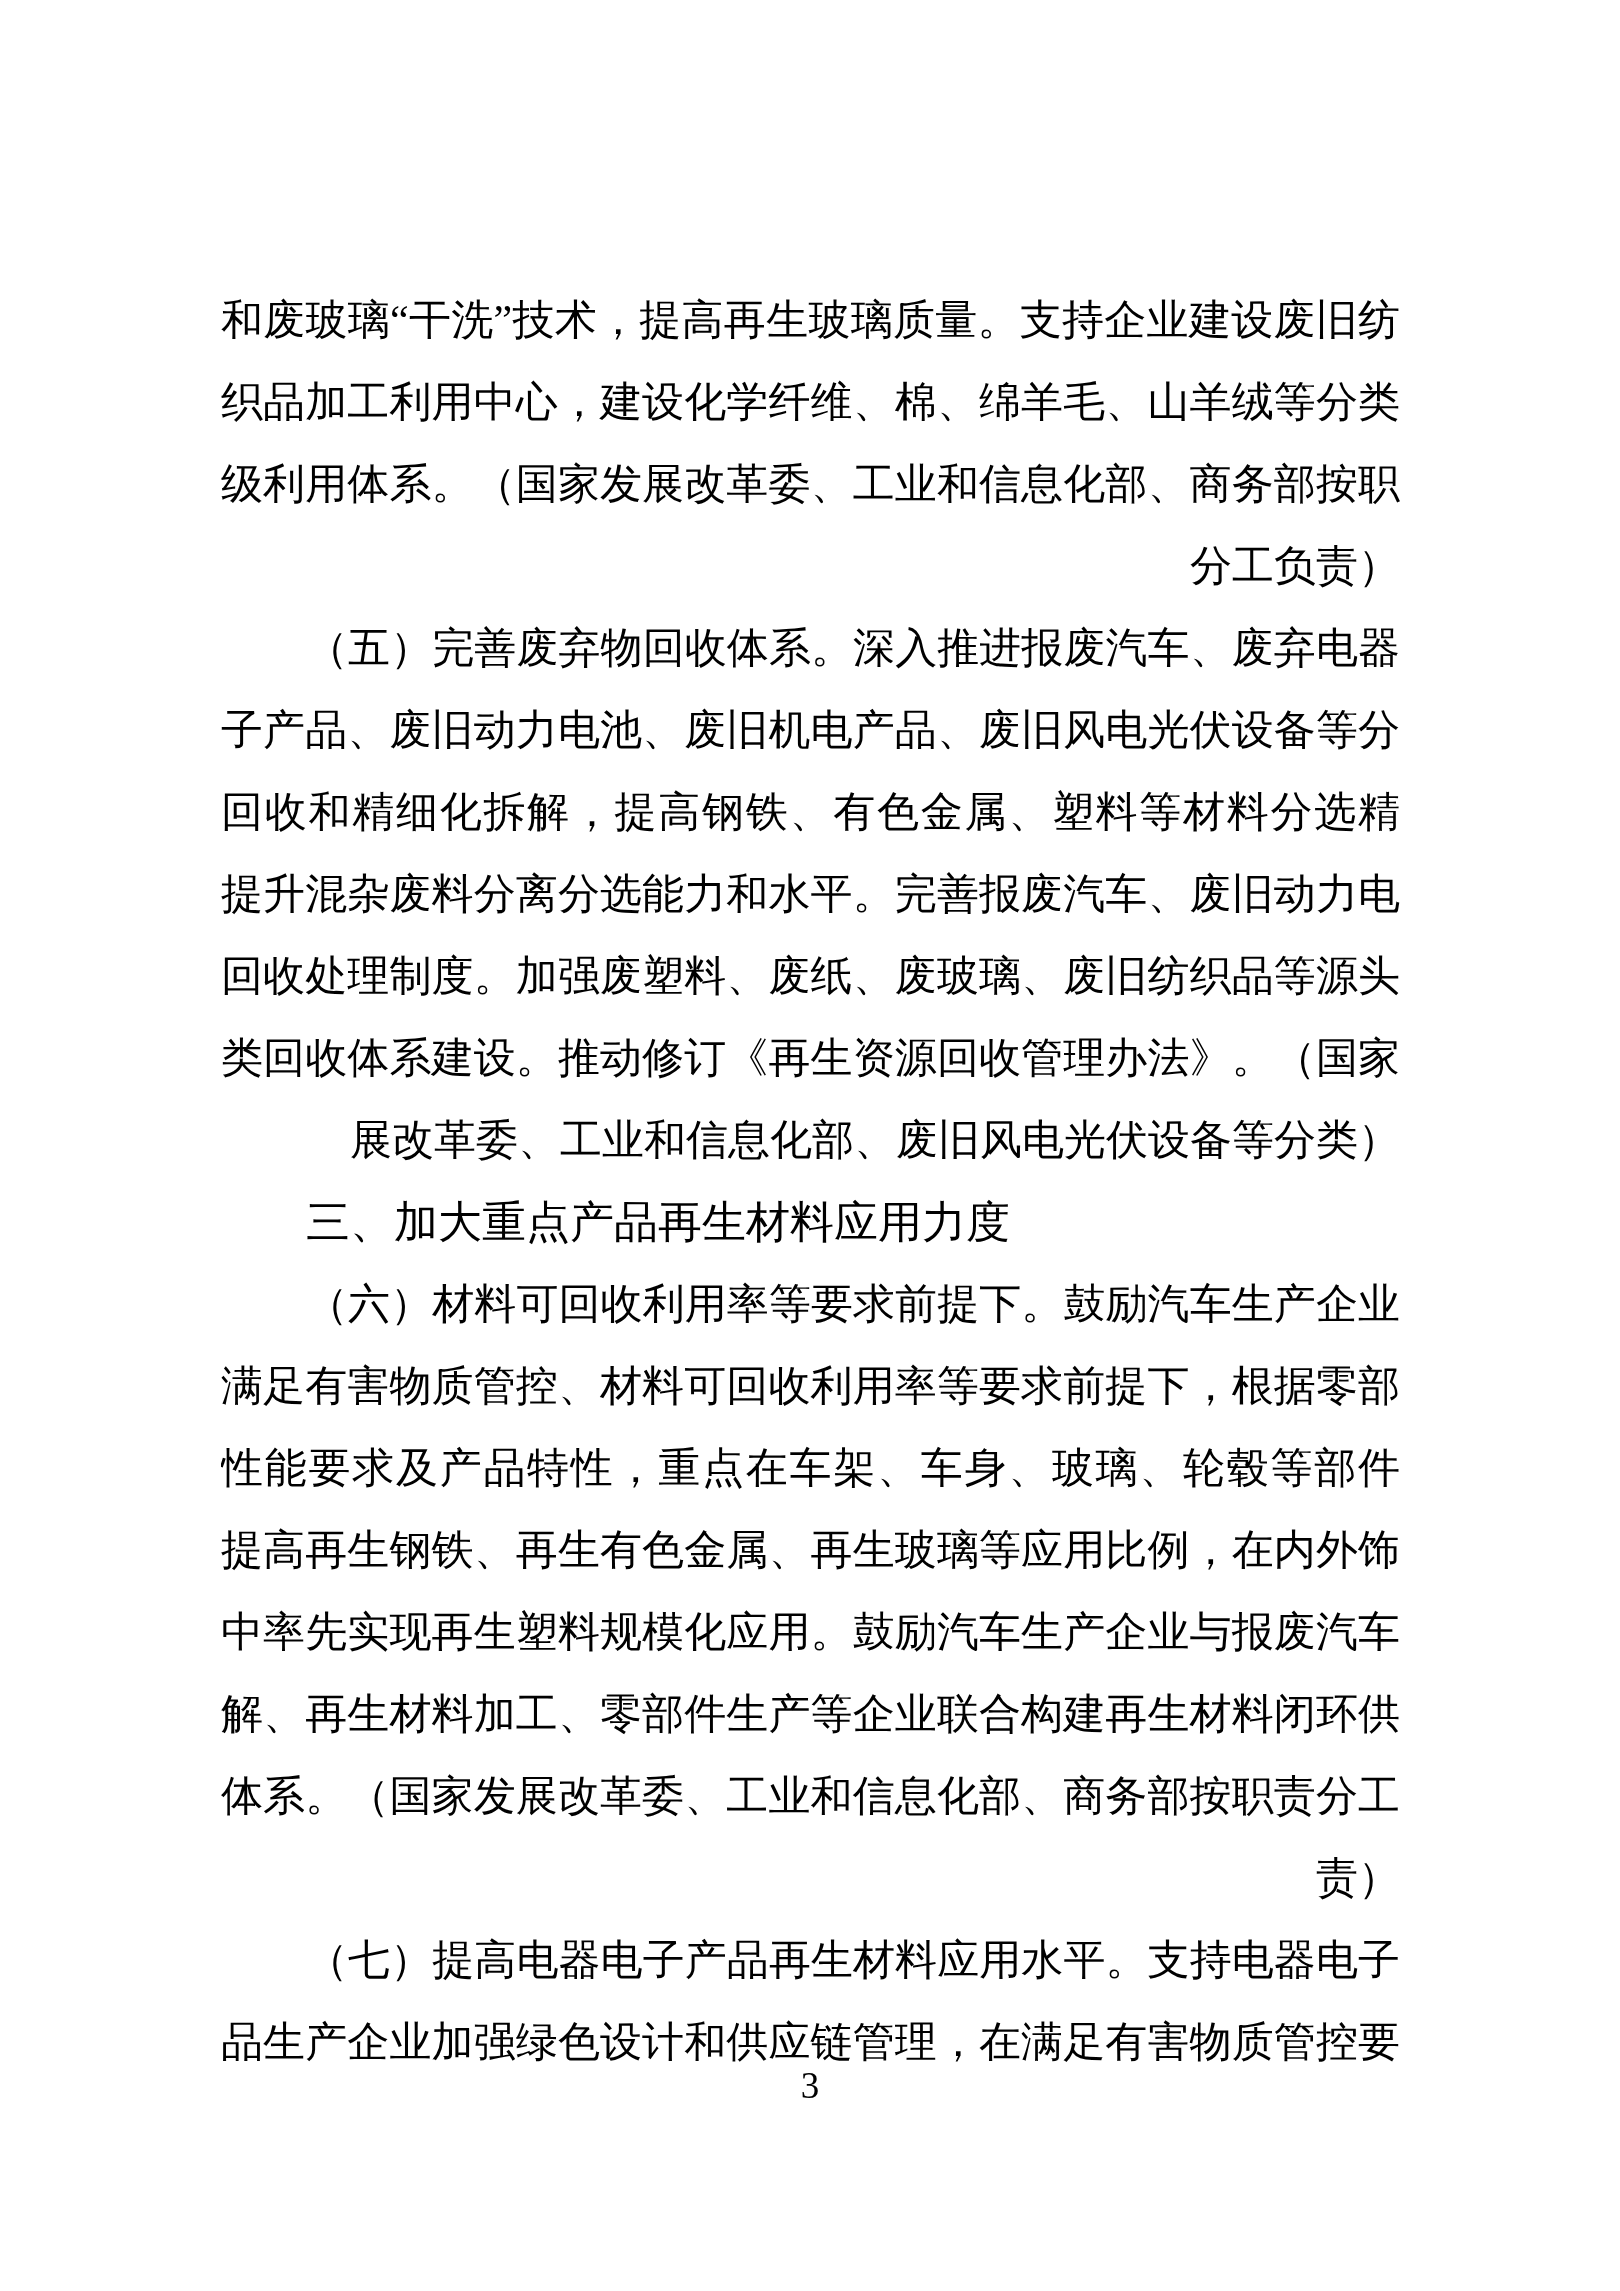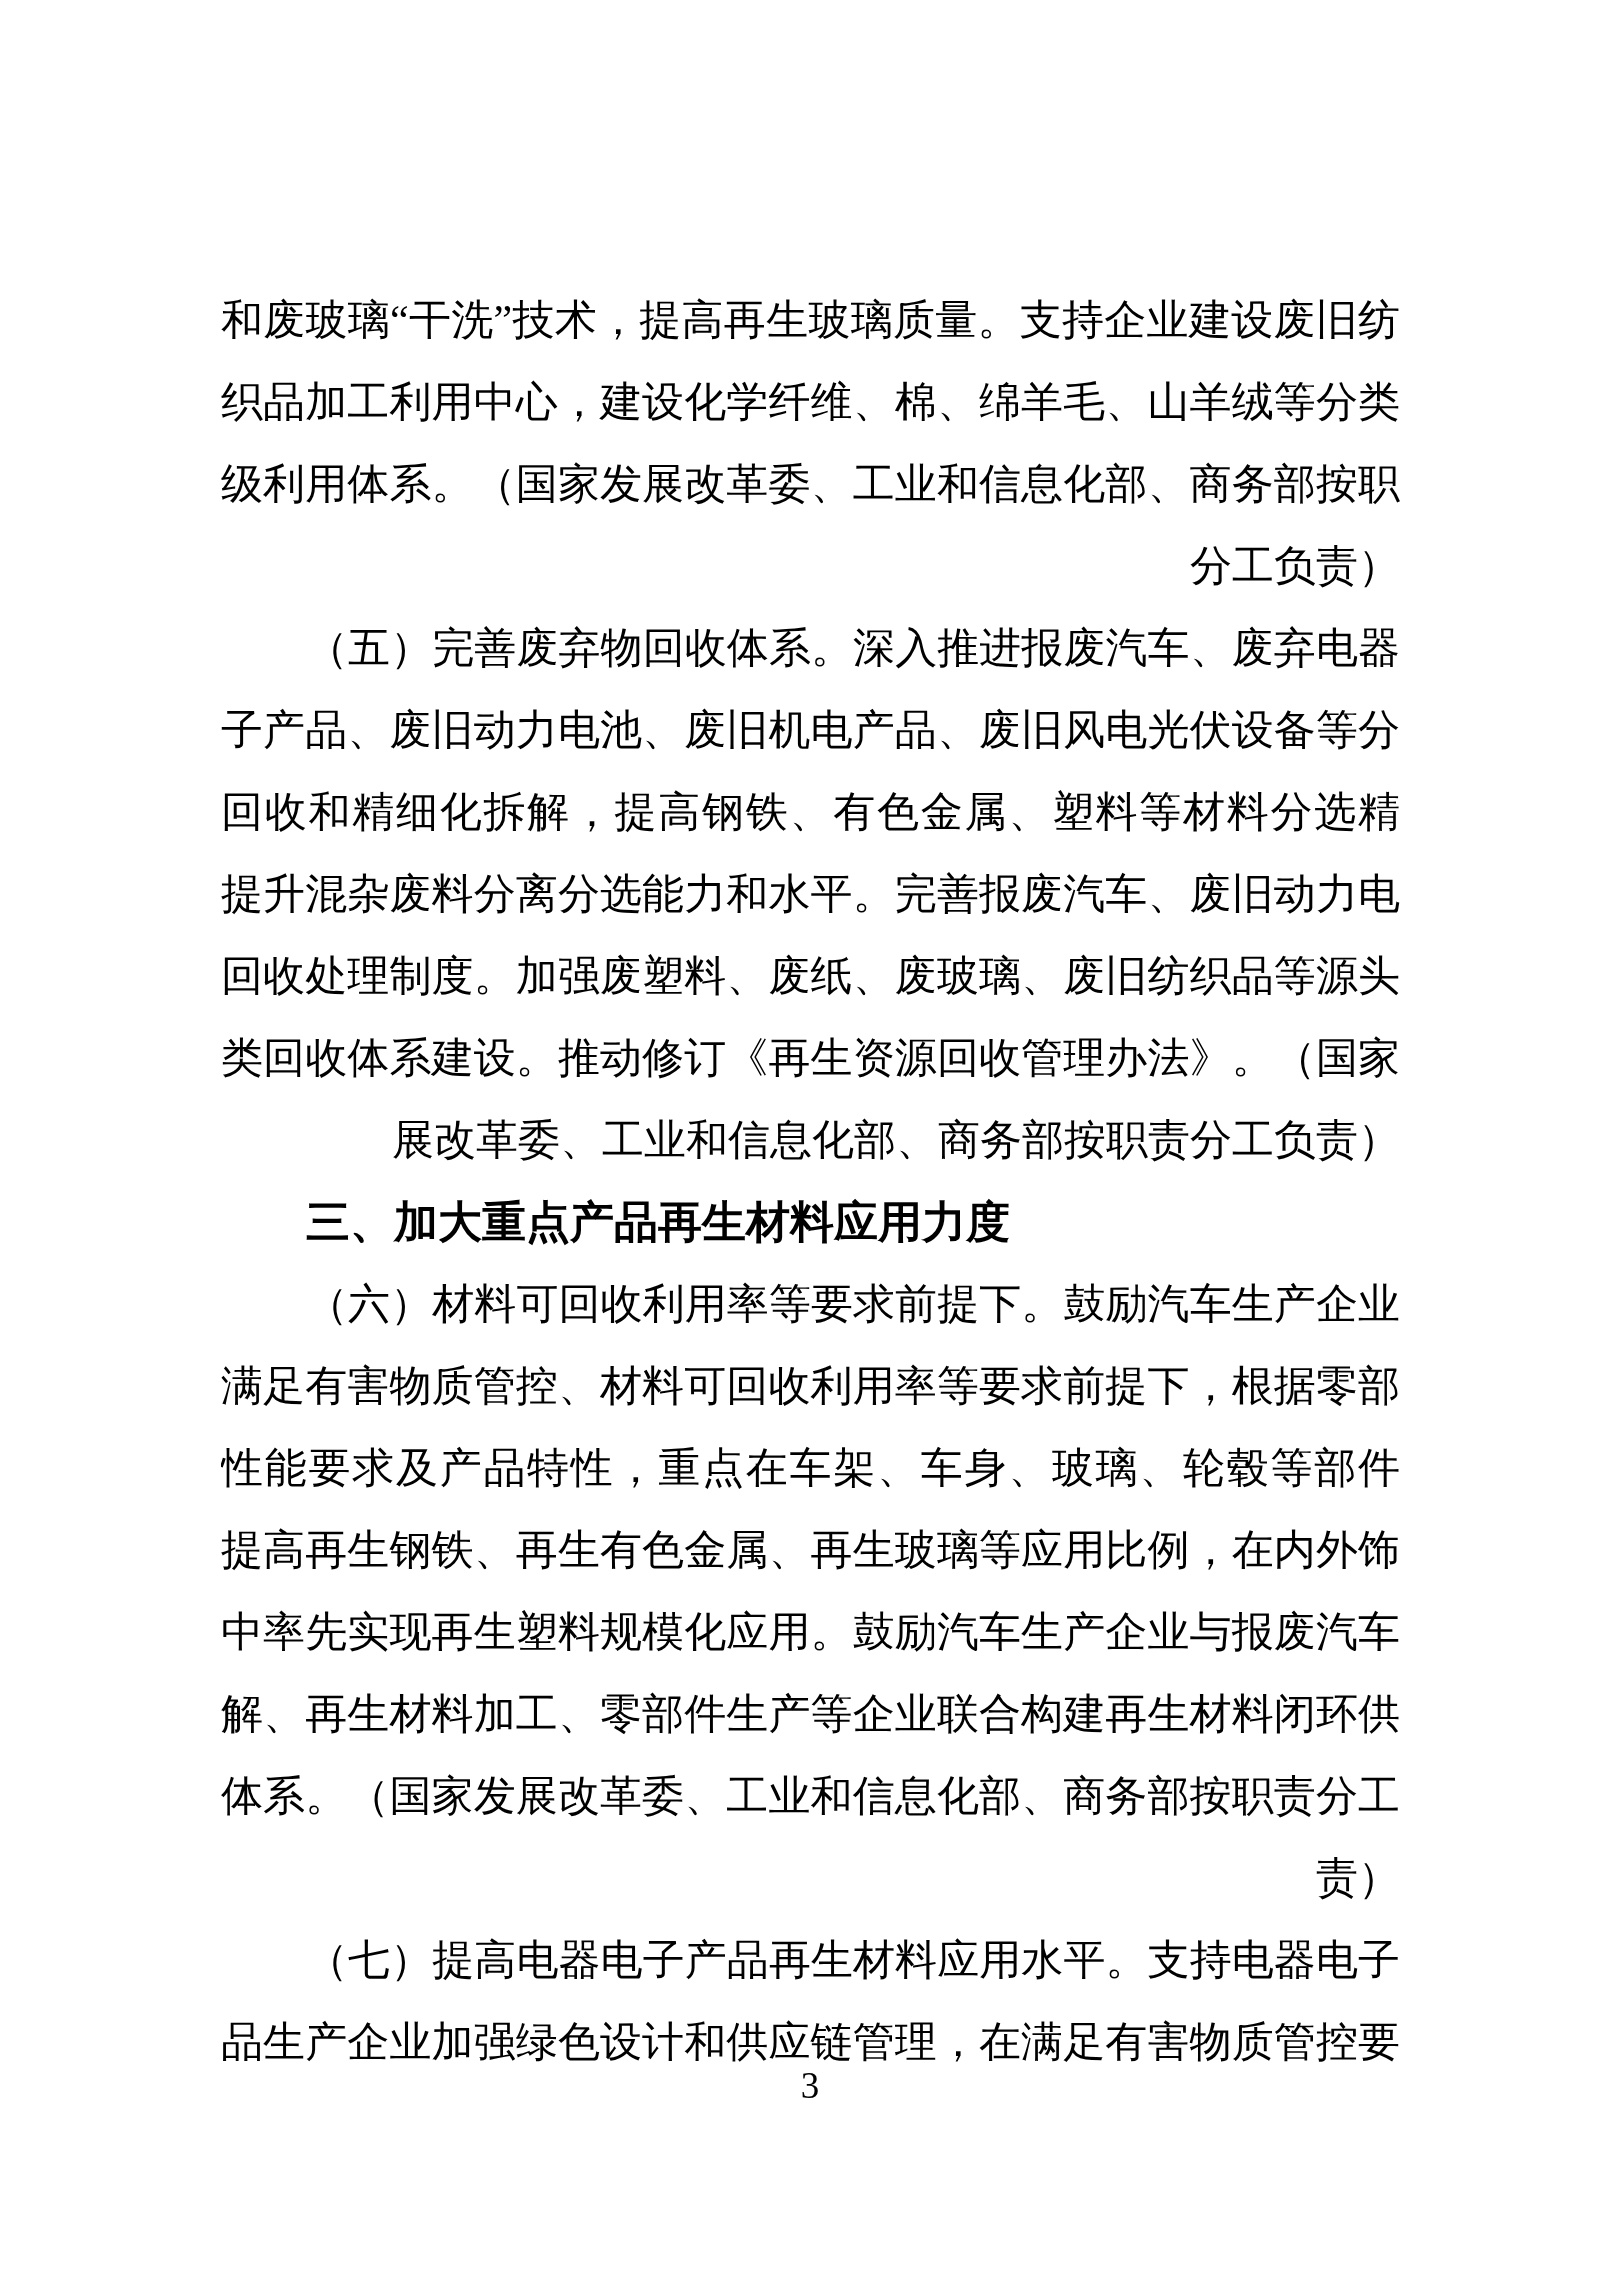--- a/index.html
+++ b/index.html
@@ -28,21 +28,21 @@
   .line.justify {
     white-space: normal;
     text-align: justify;
     text-align-last: justify;
     text-justify: inter-character;
     overflow: hidden;
   }
   .line.indent { padding-left: 85px; }
   .line.heading {
     font-family: "Liberation Sans", sans-serif;
-    font-weight: bold;
+    font-weight: normal;
     font-size: 44px;
     white-space: nowrap;
     text-align: left;
   }
   .lead { font-weight: normal; }
   .page-number {
     position: absolute;
     top: 2056px;
     left: 0;
     width: 100%;
@@ -60,21 +60,21 @@
   <div class="line justify"><span>和废玻璃“干洗”技术，提高再生玻璃质量。支持企业建设废旧纺</span></div>
   <div class="line justify"><span>织品加工利用中心，建设化学纤维、棉、绵羊毛、山羊绒等分类分</span></div>
   <div class="line justify"><span>级利用体系。（国家发展改革委、工业和信息化部、商务部按职责</span></div>
   <div class="line"><span>分工负责）</span></div>
   <div class="line justify indent"><span class="lead">（五）完善废弃物回收体系。</span><span>深入推进报废汽车、废弃电器电</span></div>
   <div class="line justify"><span>子产品、废旧动力电池、废旧机电产品、废旧风电光伏设备等分类</span></div>
   <div class="line justify"><span>回收和精细化拆解，提高钢铁、有色金属、塑料等材料分选精度，</span></div>
   <div class="line justify"><span>提升混杂废料分离分选能力和水平。完善报废汽车、废旧动力电池</span></div>
   <div class="line justify"><span>回收处理制度。加强废塑料、废纸、废玻璃、废旧纺织品等源头分</span></div>
   <div class="line justify"><span>类回收体系建设。推动修订《再生资源回收管理办法》。（国家发</span></div>
-  <div class="line"><span>展改革委、工业和信息化部、商务部按职责分工负责）</span></div>
+  <div class="line"><span>展改革委、工业和信息化部、废旧风电光伏设备等分类）</span></div>
   <div class="line heading indent"><span>三、加大重点产品再生材料应用力度</span></div>
   <div class="line justify indent"><span class="lead">（六）材料可回收利用率等要求前提下。</span><span>鼓励汽车生产企业在</span></div>
   <div class="line justify"><span>满足有害物质管控、材料可回收利用率等要求前提下，根据零部件</span></div>
   <div class="line justify"><span>性能要求及产品特性，重点在车架、车身、玻璃、轮毂等部件中，</span></div>
   <div class="line justify"><span>提高再生钢铁、再生有色金属、再生玻璃等应用比例，在内外饰件</span></div>
   <div class="line justify"><span>中率先实现再生塑料规模化应用。鼓励汽车生产企业与报废汽车拆</span></div>
   <div class="line justify"><span>解、再生材料加工、零部件生产等企业联合构建再生材料闭环供应</span></div>
   <div class="line justify"><span>体系。（国家发展改革委、工业和信息化部、商务部按职责分工负</span></div>
   <div class="line"><span>责）</span></div>
   <div class="line justify indent"><span class="lead">（七）提高电器电子产品再生材料应用水平。</span><span>支持电器电子产</span></div>

